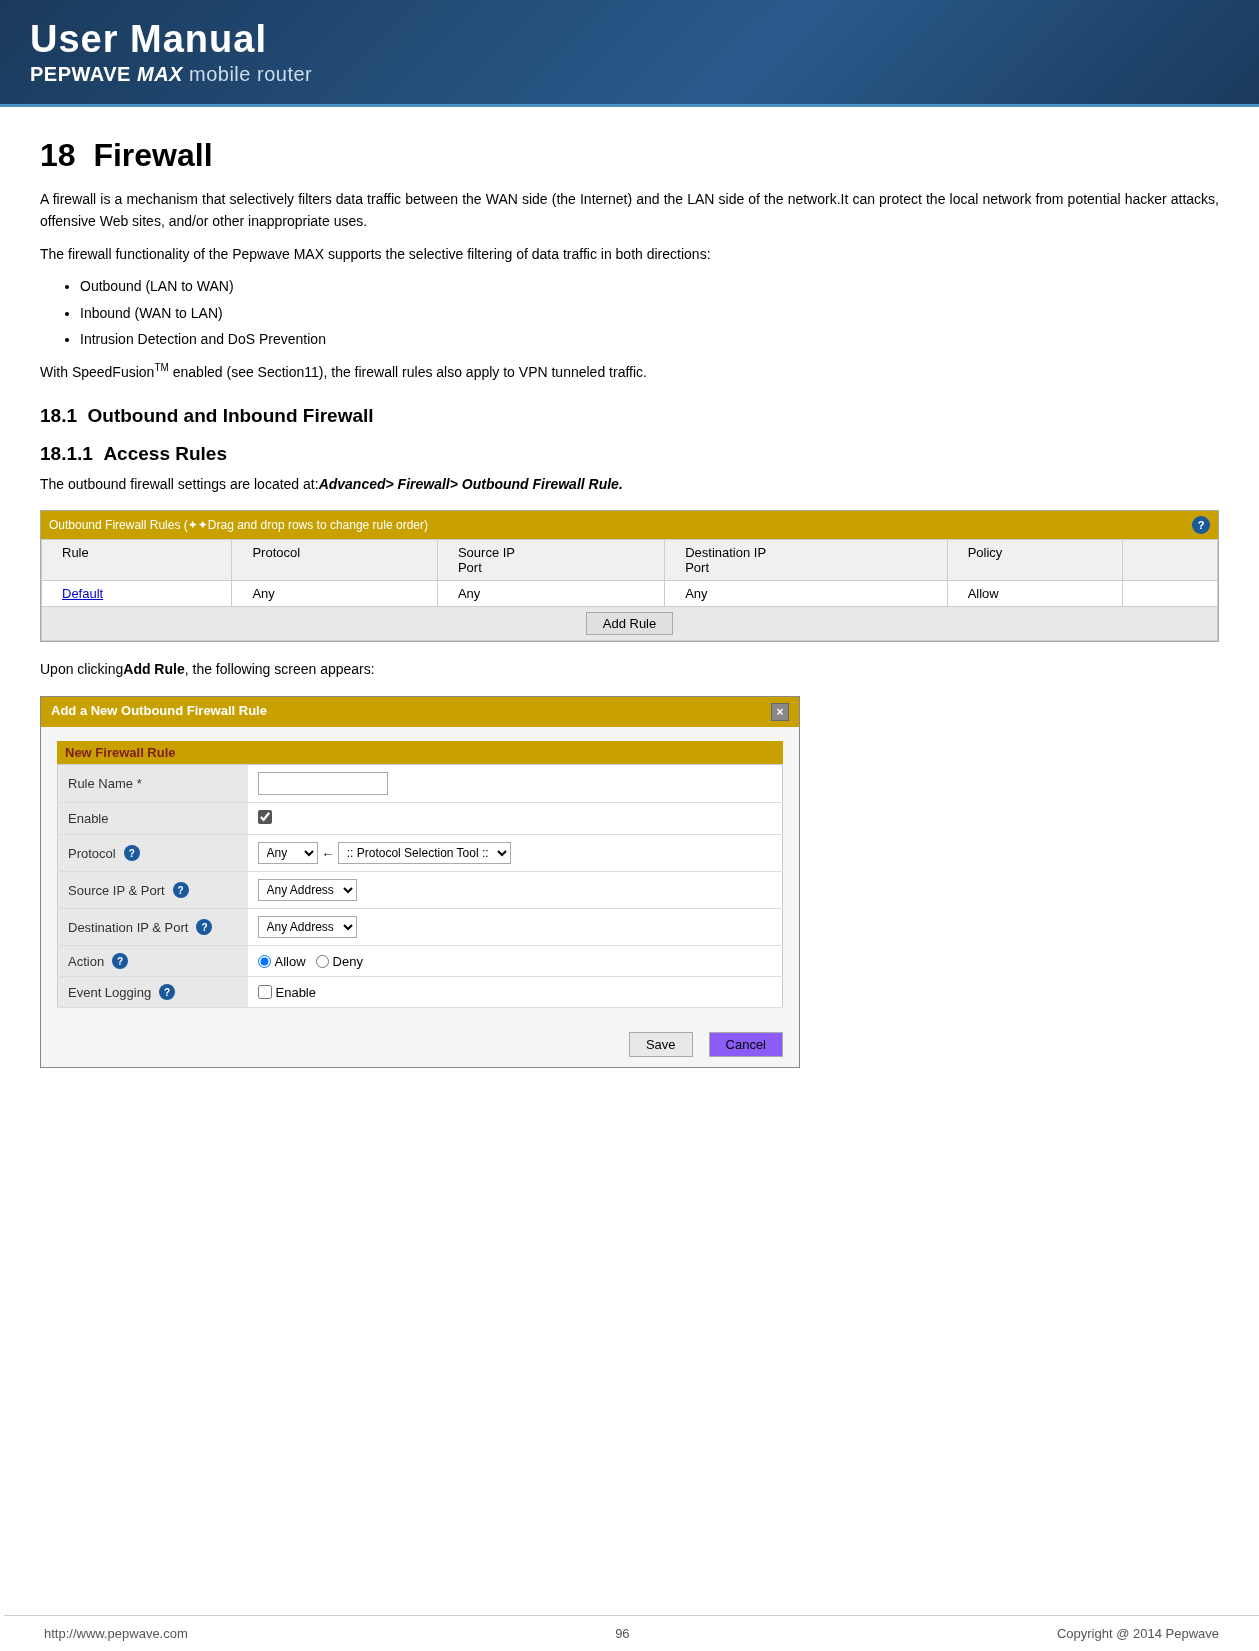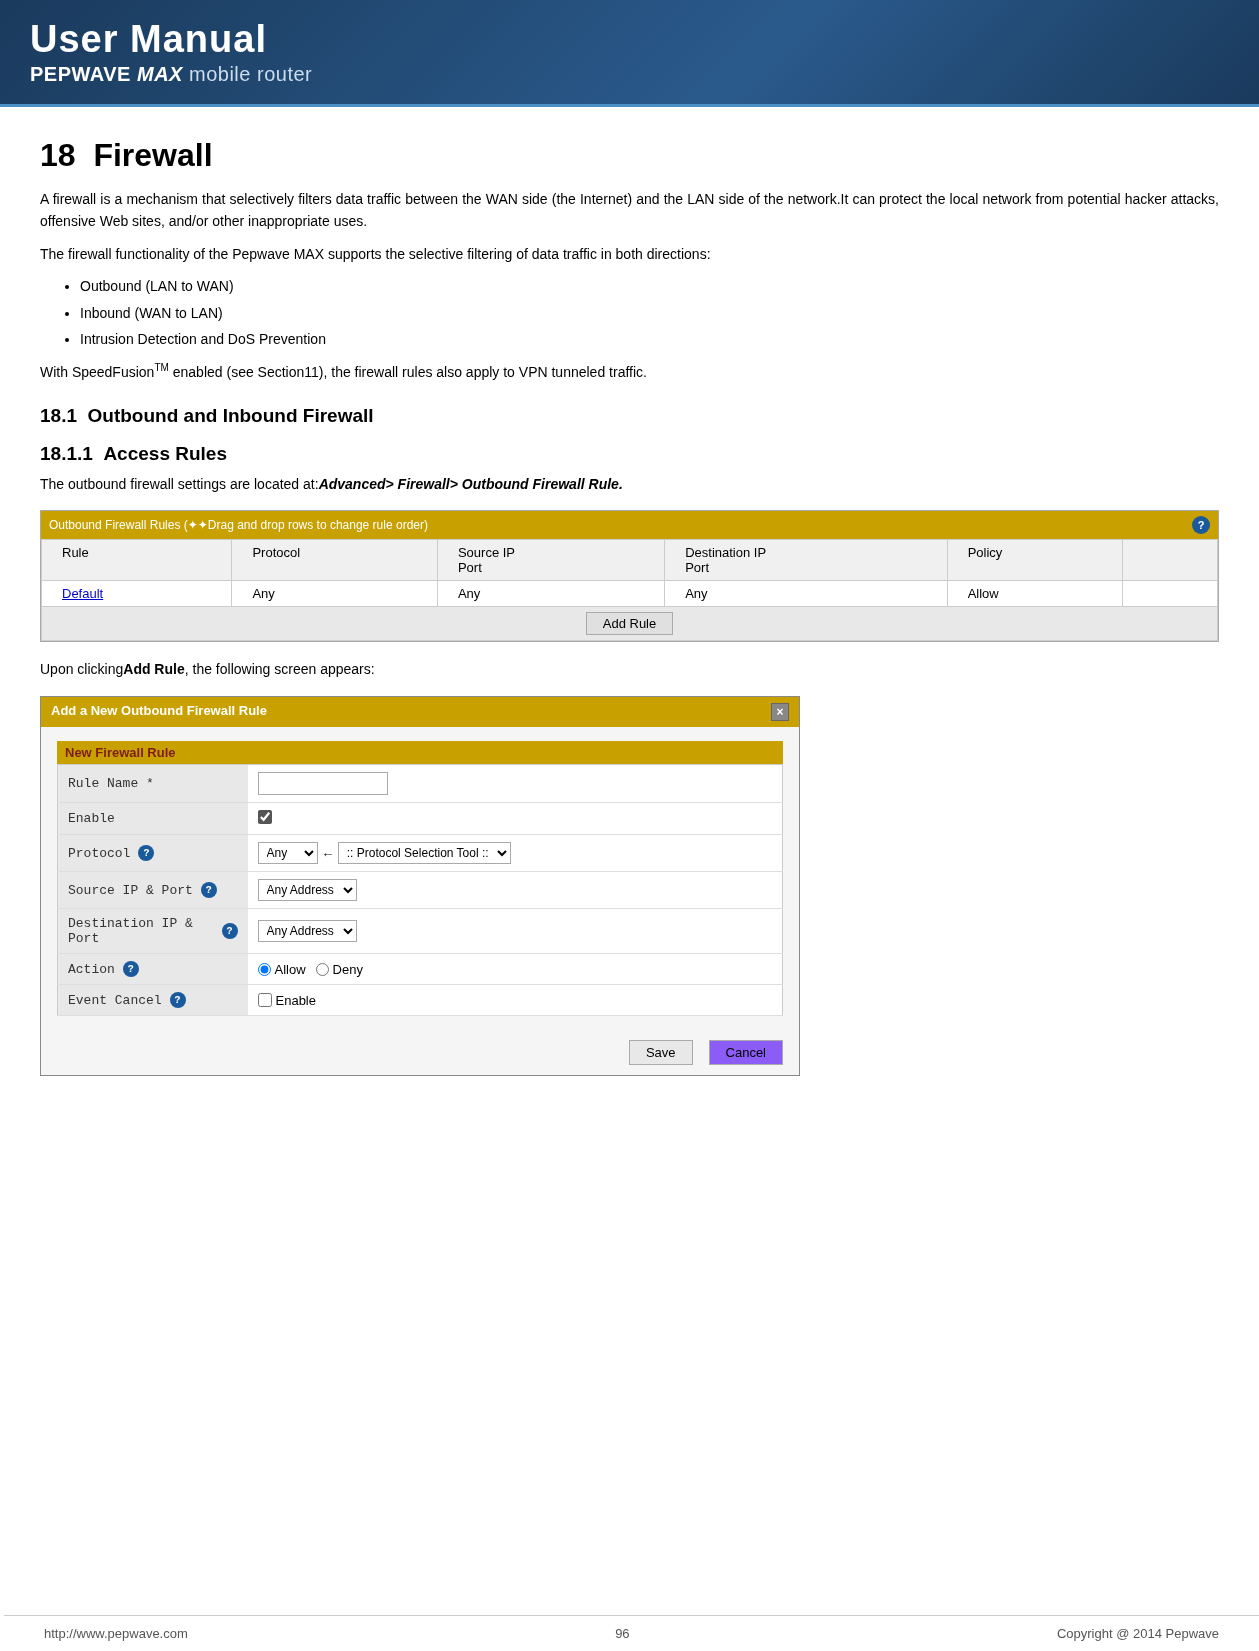--- a/index.html
+++ b/index.html
@@ -205,21 +205,20 @@
     .form-table td {
       padding: 7px 10px;
       font-size: 13px;
       vertical-align: middle;
     }
     .form-table td:first-child {
       background: #e8e8e8;
       width: 190px;
       font-weight: normal;
       color: #333;
-      font-family: Liberation Mono, monospace;
     }
     .form-table td.label-cell {
       background: #e8e8e8;
     }
     .form-input-text {
       border: 1px solid #aaa;
       padding: 3px 5px;
       font-size: 13px;
       width: 130px;
     }
@@ -474,21 +473,21 @@
                 <label class="radio-label">
                   <input type="radio" name="action" style=""> Deny
                 </label>
               </div>
             </td>
           </tr>
 
           <tr>
             <td class="label-cell">
               <div class="label-with-help">
-                <span>Event Cancel</span>
+                <span>Event Logging</span>
                 <span class="help-icon">?</span>
               </div>
             </td>
             <td>
               <label class="radio-label">
                 <input type="checkbox" class="form-checkbox" style=""> Enable
               </label>
             </td>
           </tr>
         </tbody>

